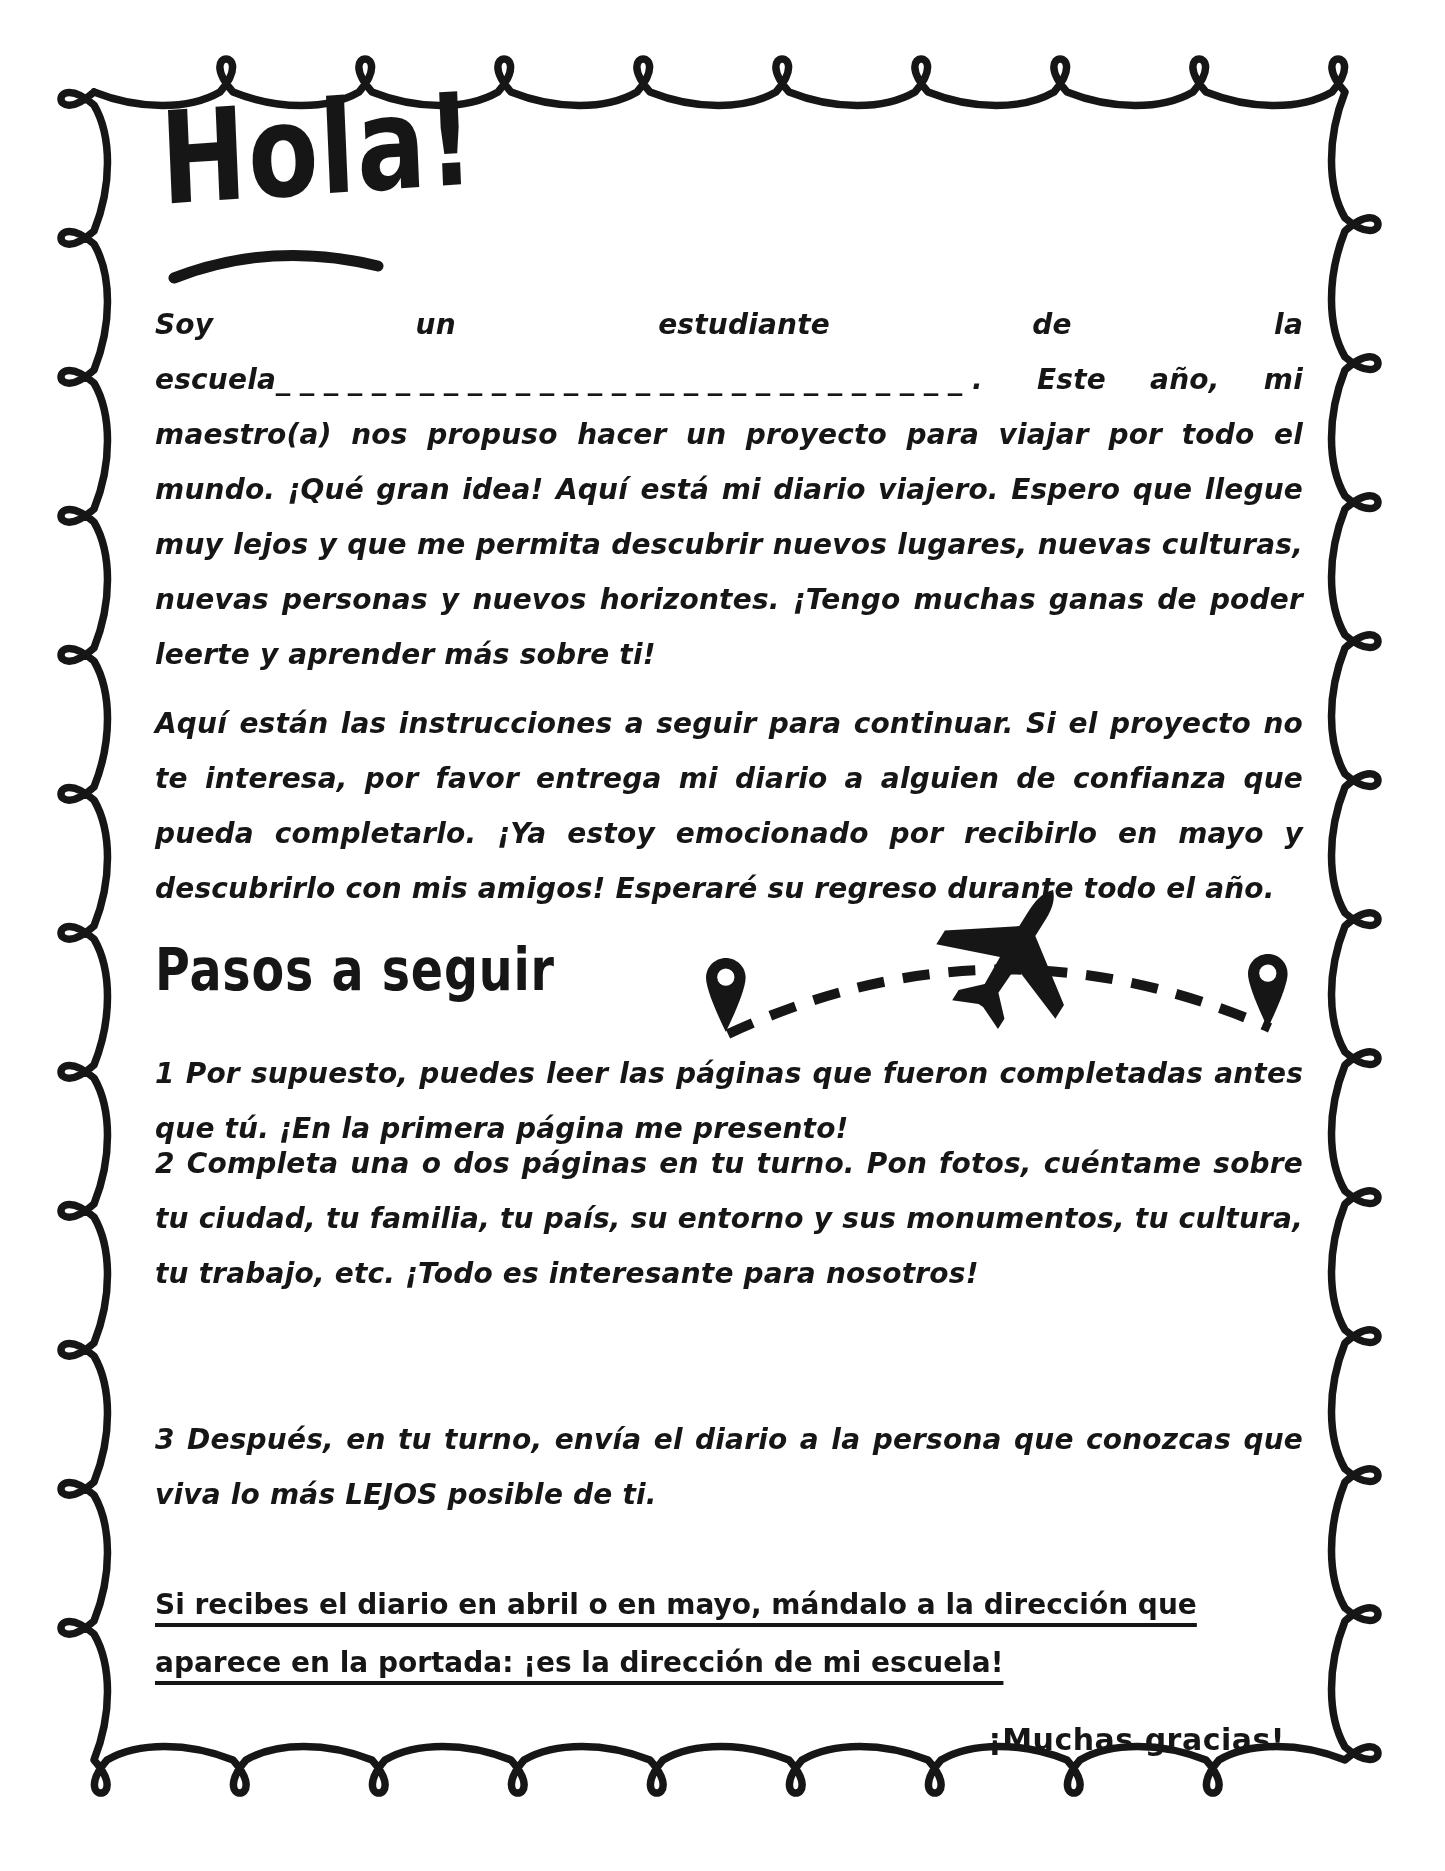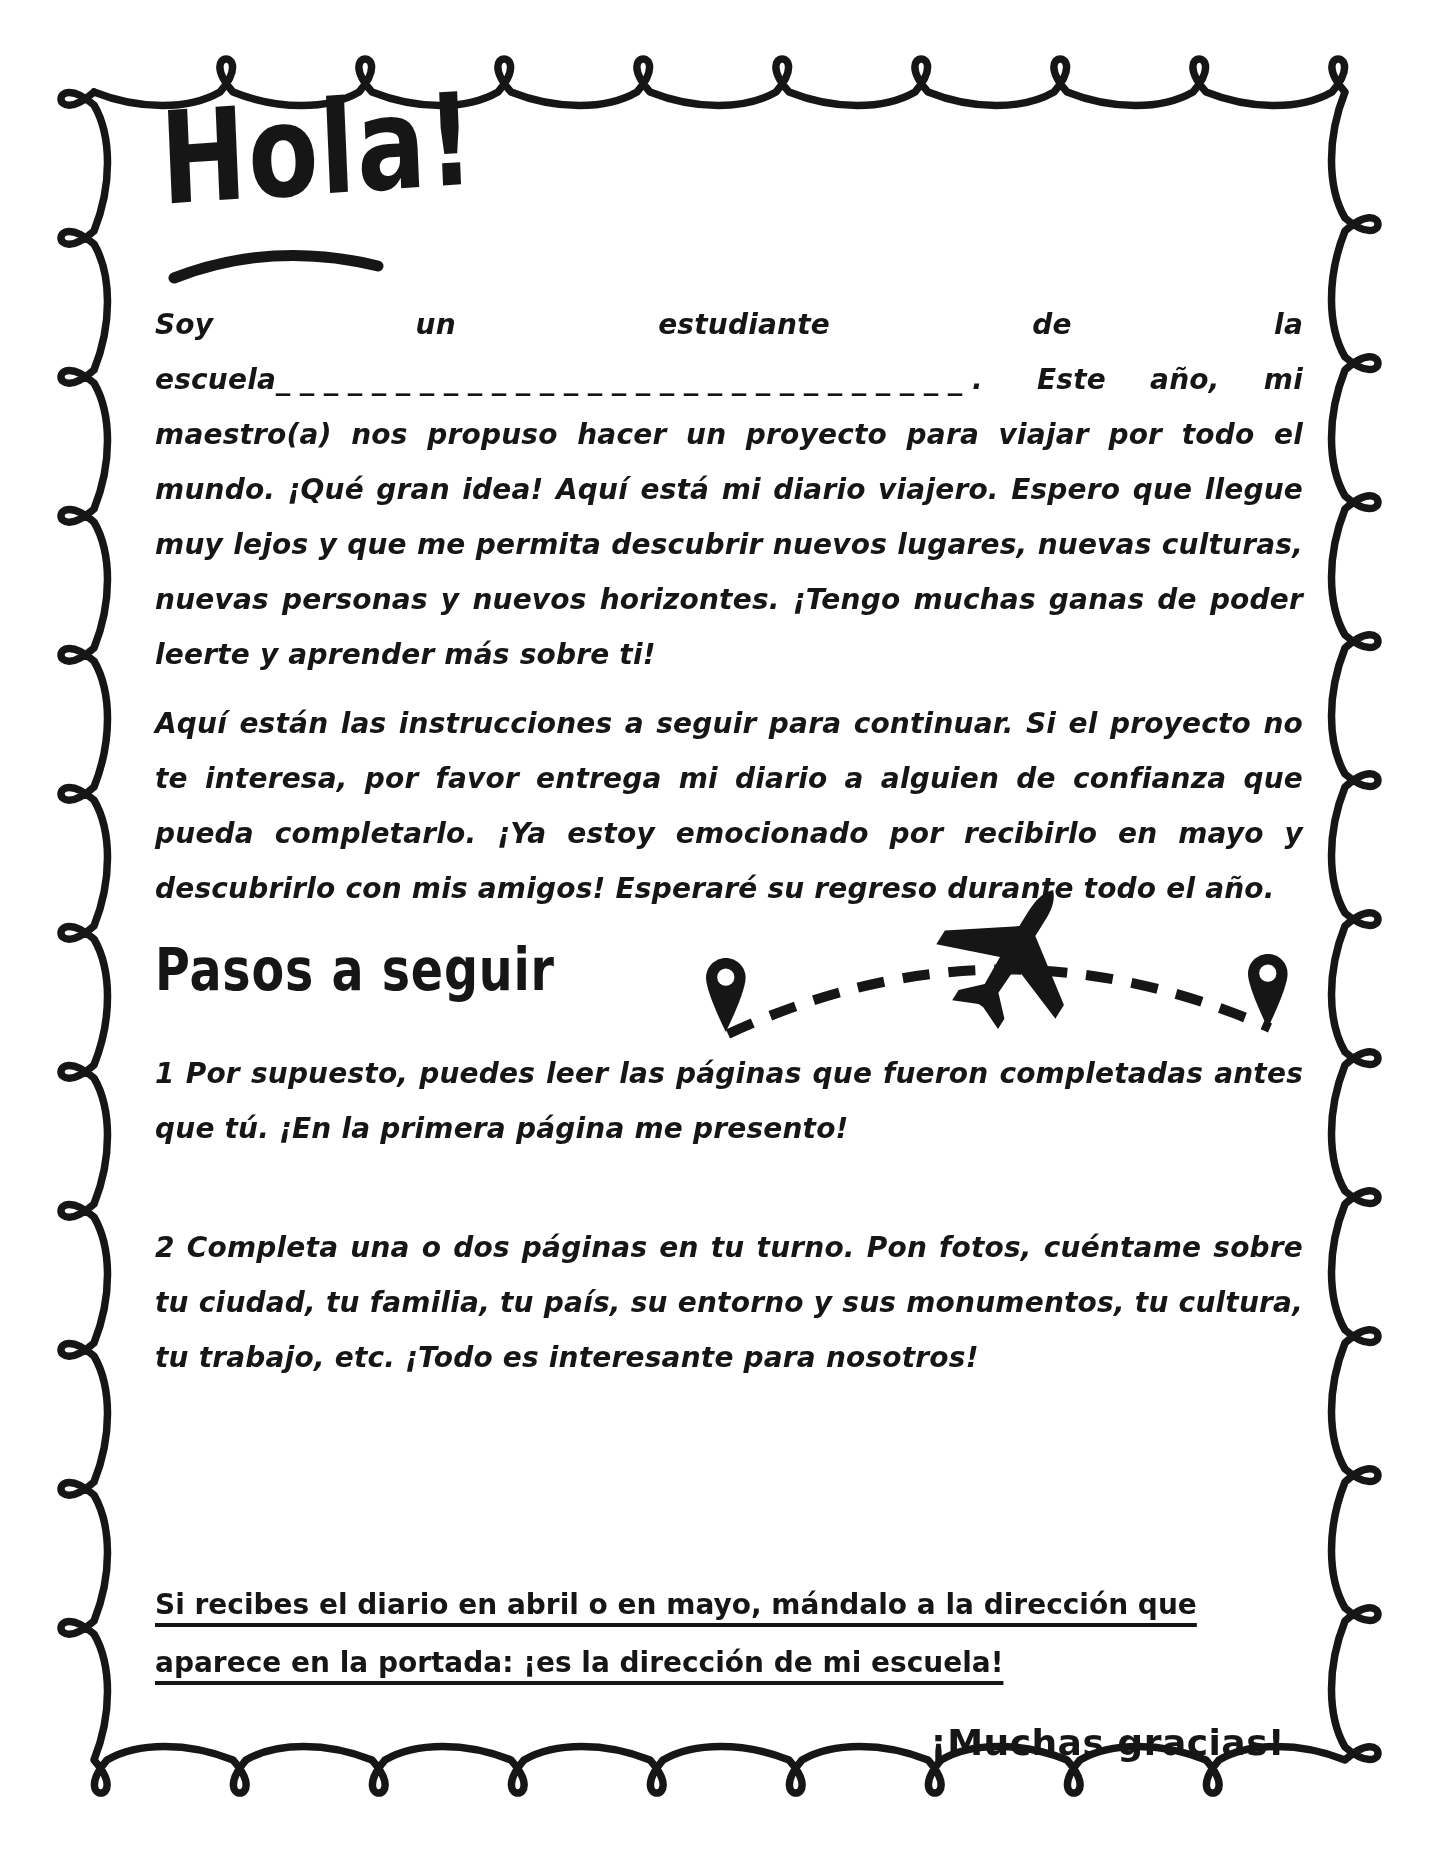--- a/index.html
+++ b/index.html
@@ -28,34 +28,34 @@
   #para2{top:696px;}
   .blank{letter-spacing:10px;}
   .steps-heading{
     position:absolute;left:155px;top:936px;margin:0;
     font-size:58px;font-weight:bold;letter-spacing:1px;line-height:1.2;
     transform:scaleX(.82);transform-origin:left top;
     white-space:nowrap;
   }
   .illustration{position:absolute;left:688px;top:862px;}
   #step1{top:1046px;}
-  #step2{top:1220px;}
+  #step2{top:1136px;}
   #step3{top:1412px;}
   .note{
     position:absolute;left:155px;width:1148px;top:1576px;margin:0;
     font-size:28px;font-weight:bold;line-height:58px;
   }
   .note .underlined{
     text-decoration:underline;
     text-decoration-thickness:4px;
     text-underline-offset:9px;
   }
   .closing{
     position:absolute;right:160px;top:1722px;margin:0;
-    font-size:36px;font-weight:bold;letter-spacing:.5px;
+    font-size:30px;font-weight:bold;letter-spacing:.5px;
   }
 </style>
 </head>
 <body>
 
 <div class="page">
 
   <svg class="border-svg" viewBox="0 0 1445 1871" aria-hidden="true">
     <path fill="none" stroke="#161616" stroke-width="7.5" stroke-linecap="round" stroke-linejoin="round" d="
       M 94 92
@@ -129,18 +129,19 @@
       <path d="M56 0 C50 -6 42 -7 32 -7 L20 -7 L-12 -52 L-24 -52 L-7 -7
                L-30 -6 L-44 -20 L-53 -20 L-45 -2 L-45 2 L-53 20 L-44 20 L-30 6
                L-7 7 L-24 52 L-12 52 L20 7 L32 7 C42 7 50 6 56 0 Z" fill="#161616"></path>
     </g>
   </svg>
 
   <p class="body-text" id="step1"><span>1</span> <span>Por supuesto, puedes leer las páginas que fueron completadas antes que tú. ¡En la primera página me presento!</span></p>
 
   <p class="body-text" id="step2"><span>2</span> <span>Completa una o dos páginas en tu turno. Pon fotos, cuéntame sobre tu ciudad, tu familia, tu país, su entorno y sus monumentos, tu cultura, tu trabajo, etc. ¡Todo es interesante para nosotros!</span></p>
 
+  <p class="body-text" id="step3"><span>3</span> <span>Después, en tu turno, envía el diario a la persona que conozcas que viva lo más LEJOS posible de ti.</span></p>
 
   <p class="note"><span class="underlined">Si recibes el diario en abril o en mayo, mándalo a la dirección que aparece en la portada: ¡es la dirección de mi escuela!</span></p>
 
   <p class="closing">¡Muchas gracias!</p>
 
 </div>
 
 </body></html>

